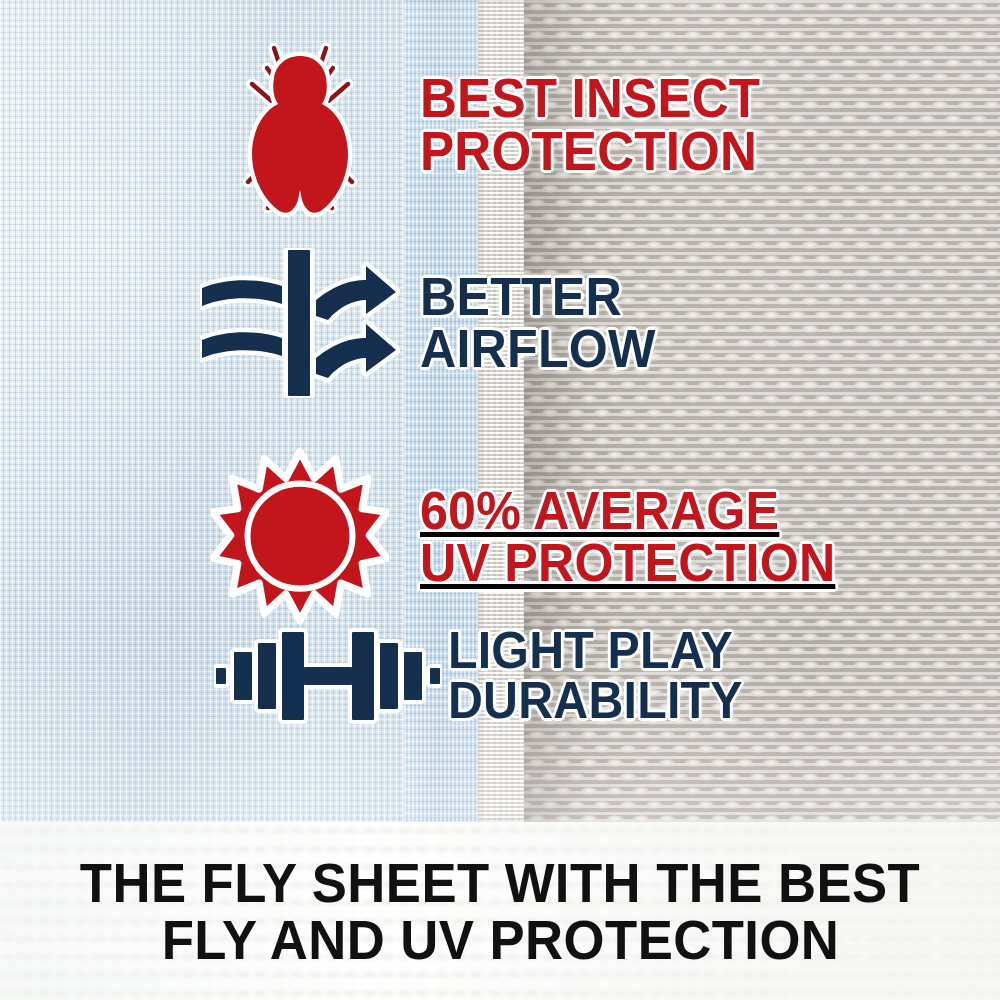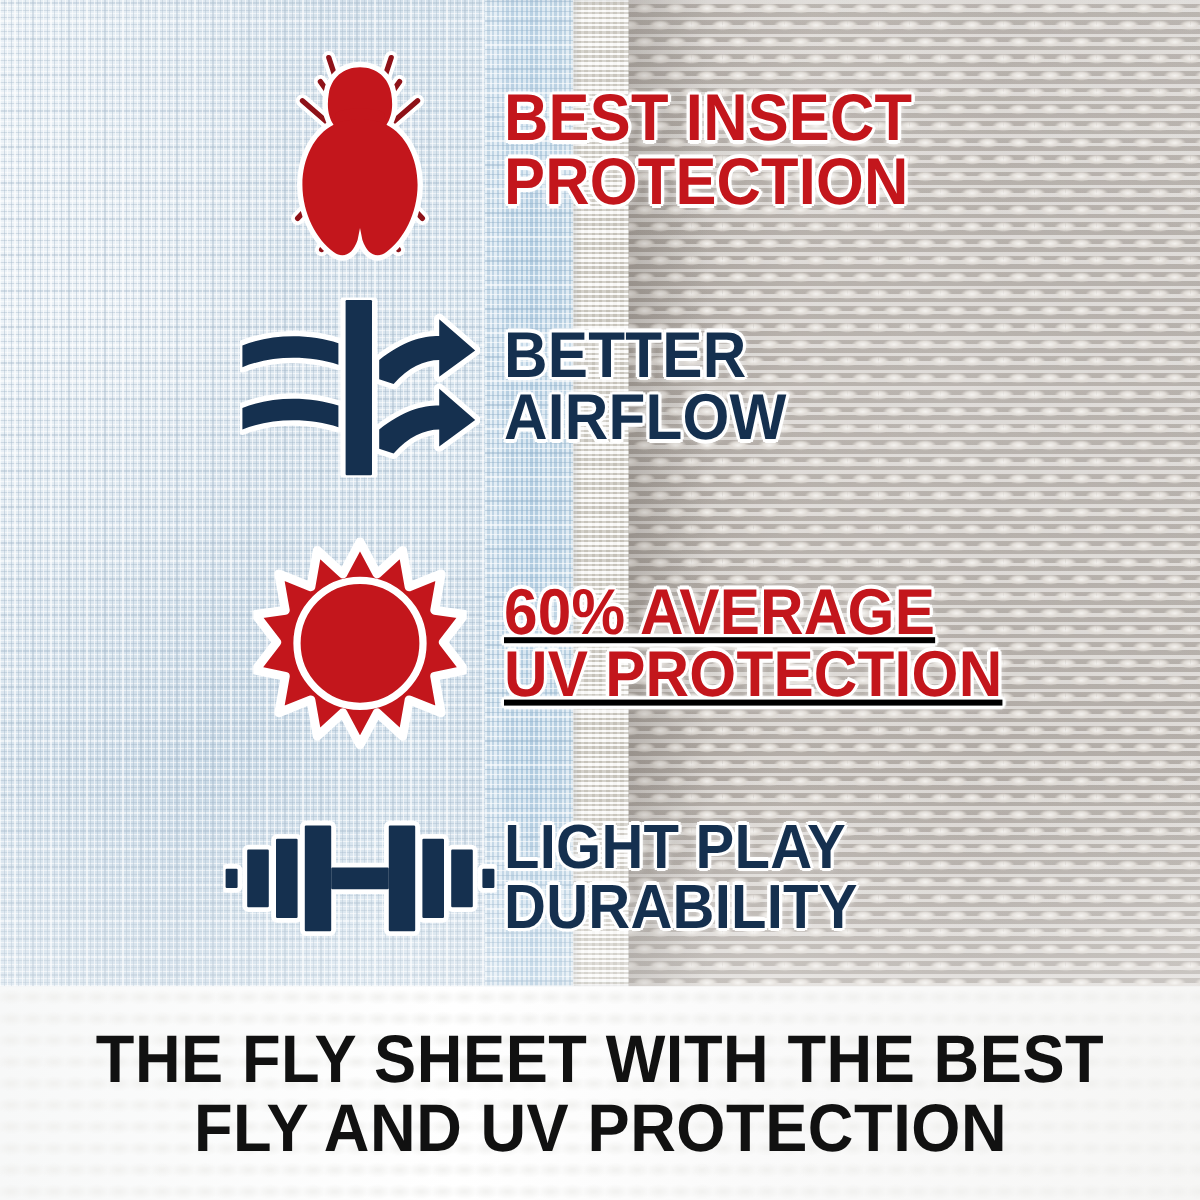--- a/index.html
+++ b/index.html
@@ -151,21 +151,21 @@
        2px 2px 0 #fff, -2px 2px 0 #fff, 2px -2px 0 #fff, -2px -2px 0 #fff,
        3px 0 0 #fff, -3px 0 0 #fff, 0 3px 0 #fff, 0 -3px 0 #fff,
        0 0 7px rgba(255,255,255,.95);
   }
   .txt-red  { color: #C3161C; }
   .txt-navy { color: #15304F; }
 
   #row-insect    { top: 32px;  }
   #row-airflow   { top: 248px; }
   #row-uv        { top: 448px; text-decoration: underline; }
-  #row-durability{ top: 680px; }
+  #row-durability{ top: 624px; padding-left: 28px; }
 
   #row-insect    .feat-text { font-size: 55px; }
   #row-airflow   .feat-text { font-size: 54px; }
   #row-uv        .feat-text { font-size: 54px; }
   #row-durability.feature-row { left: 180px; }
   #row-durability .feat-text { font-size: 52px; }
 
   
   .caption-bar {
     position: absolute;

